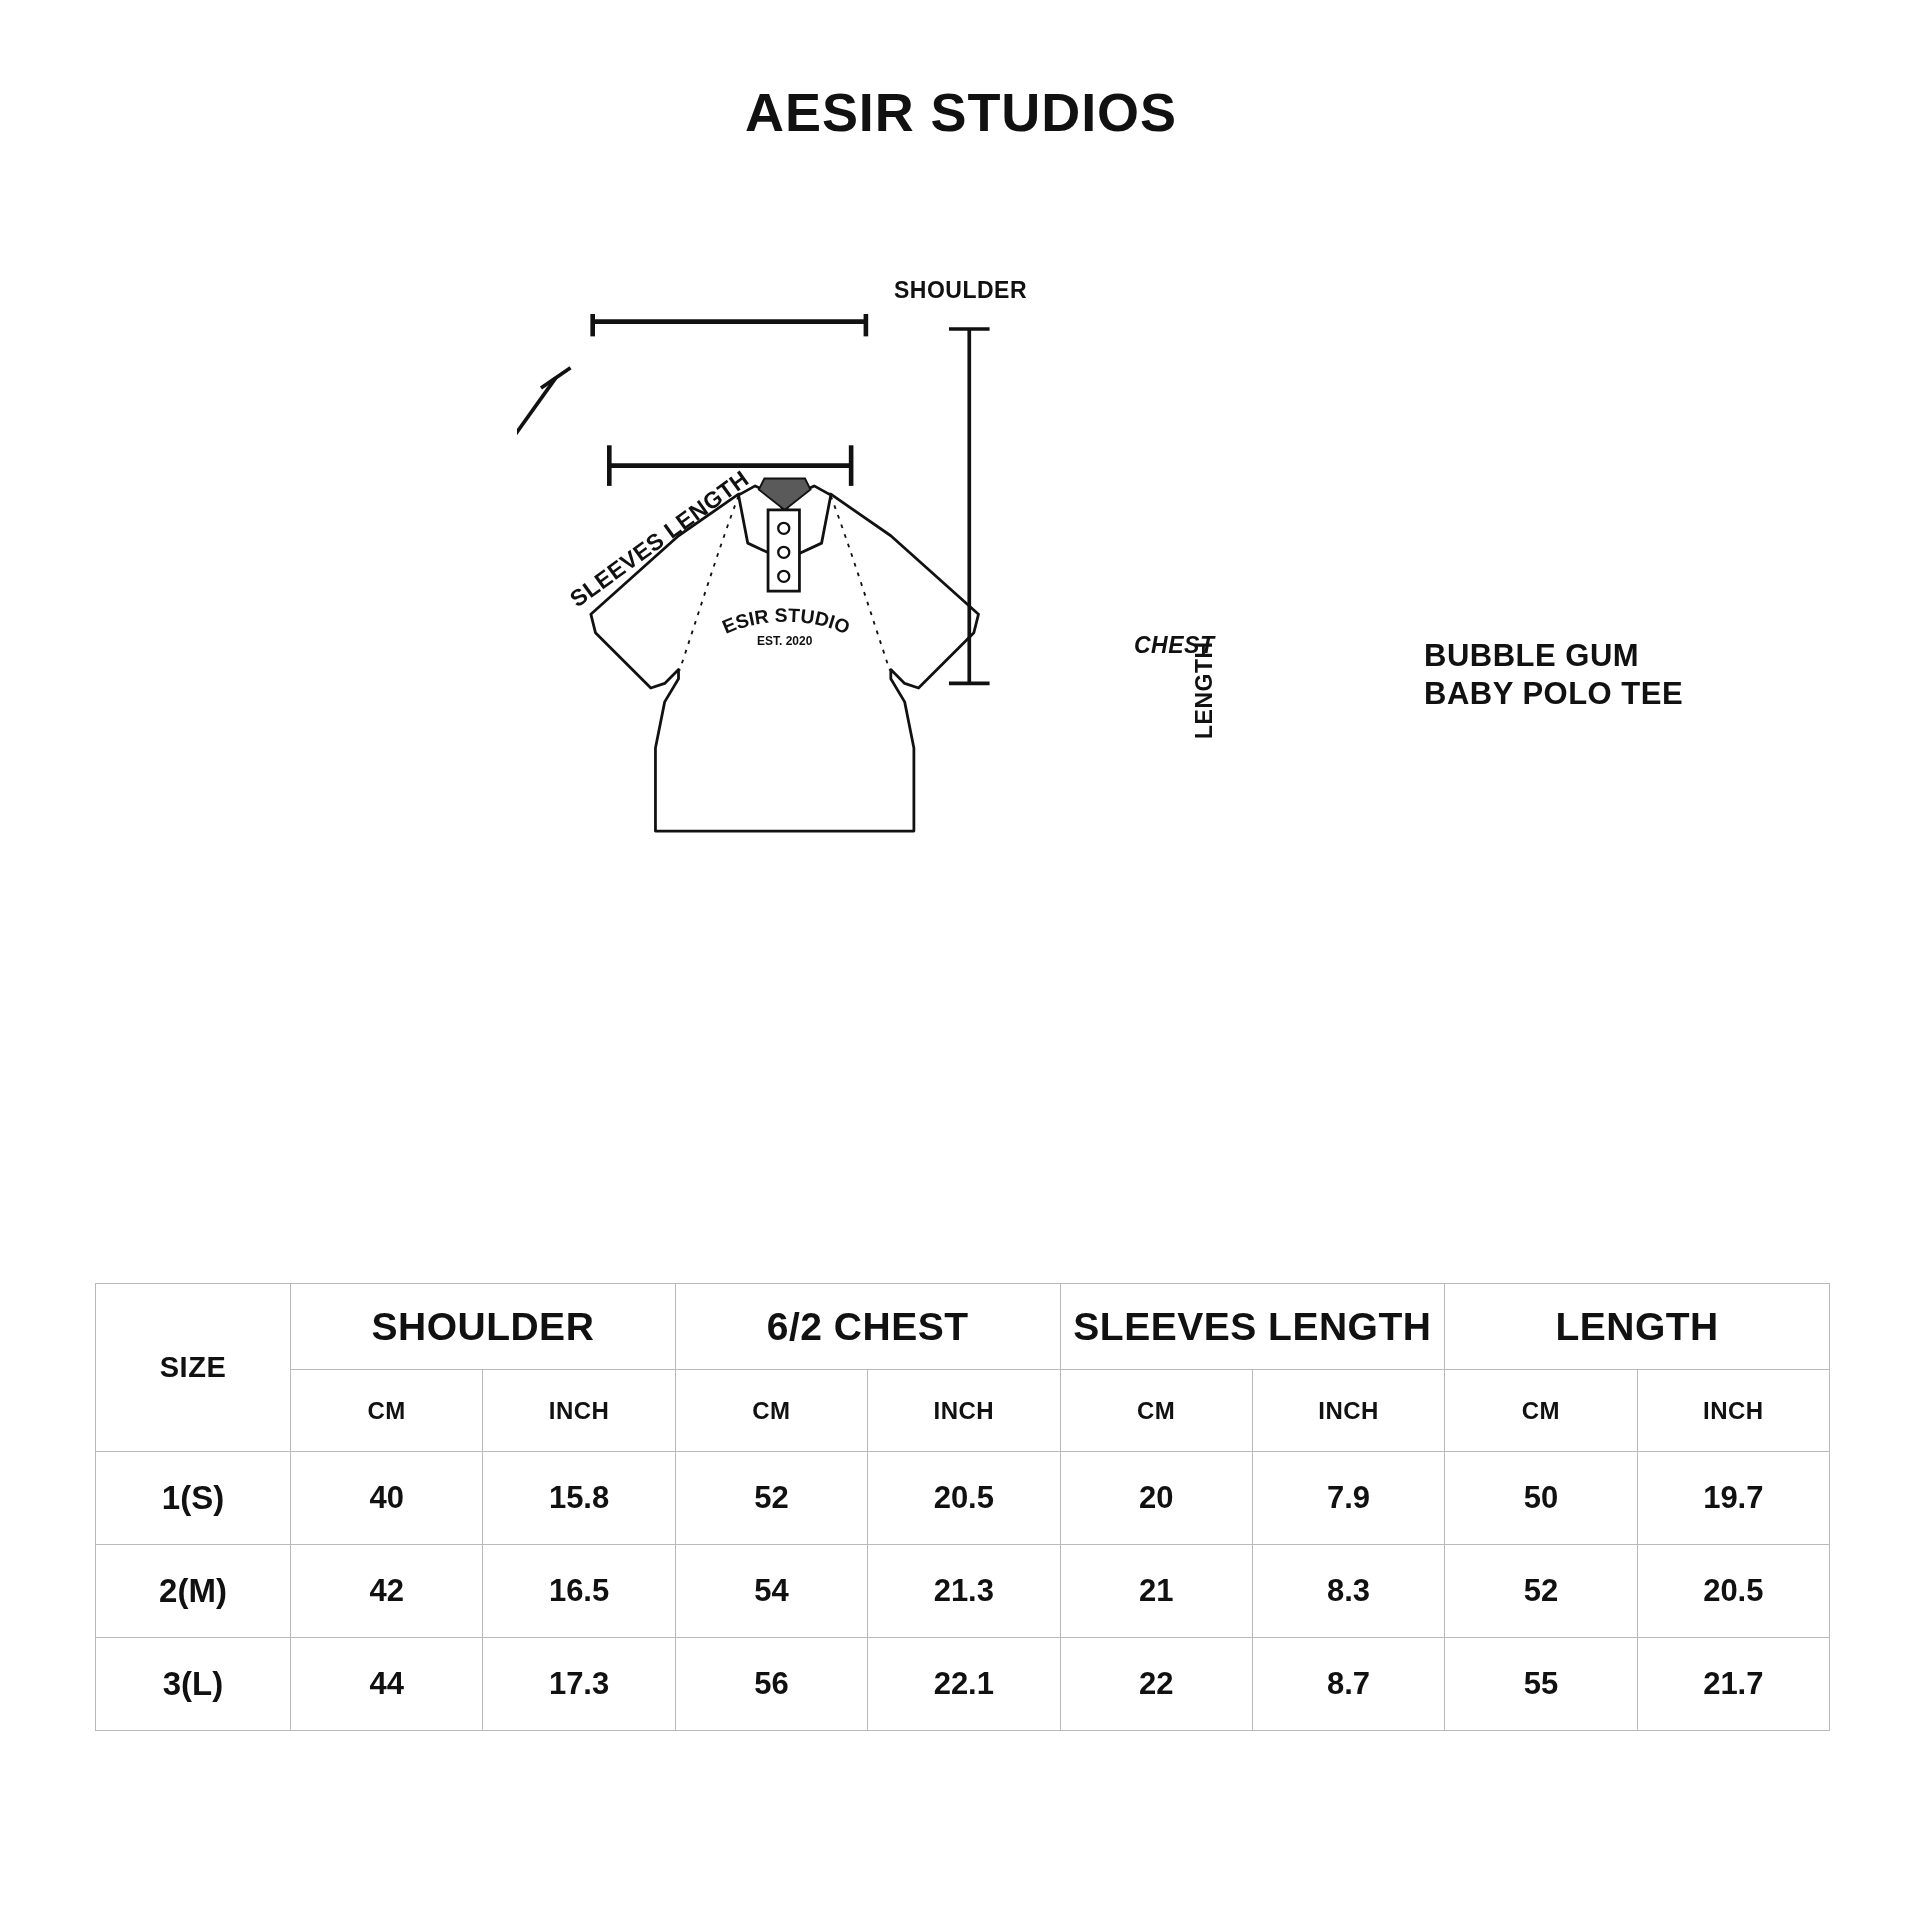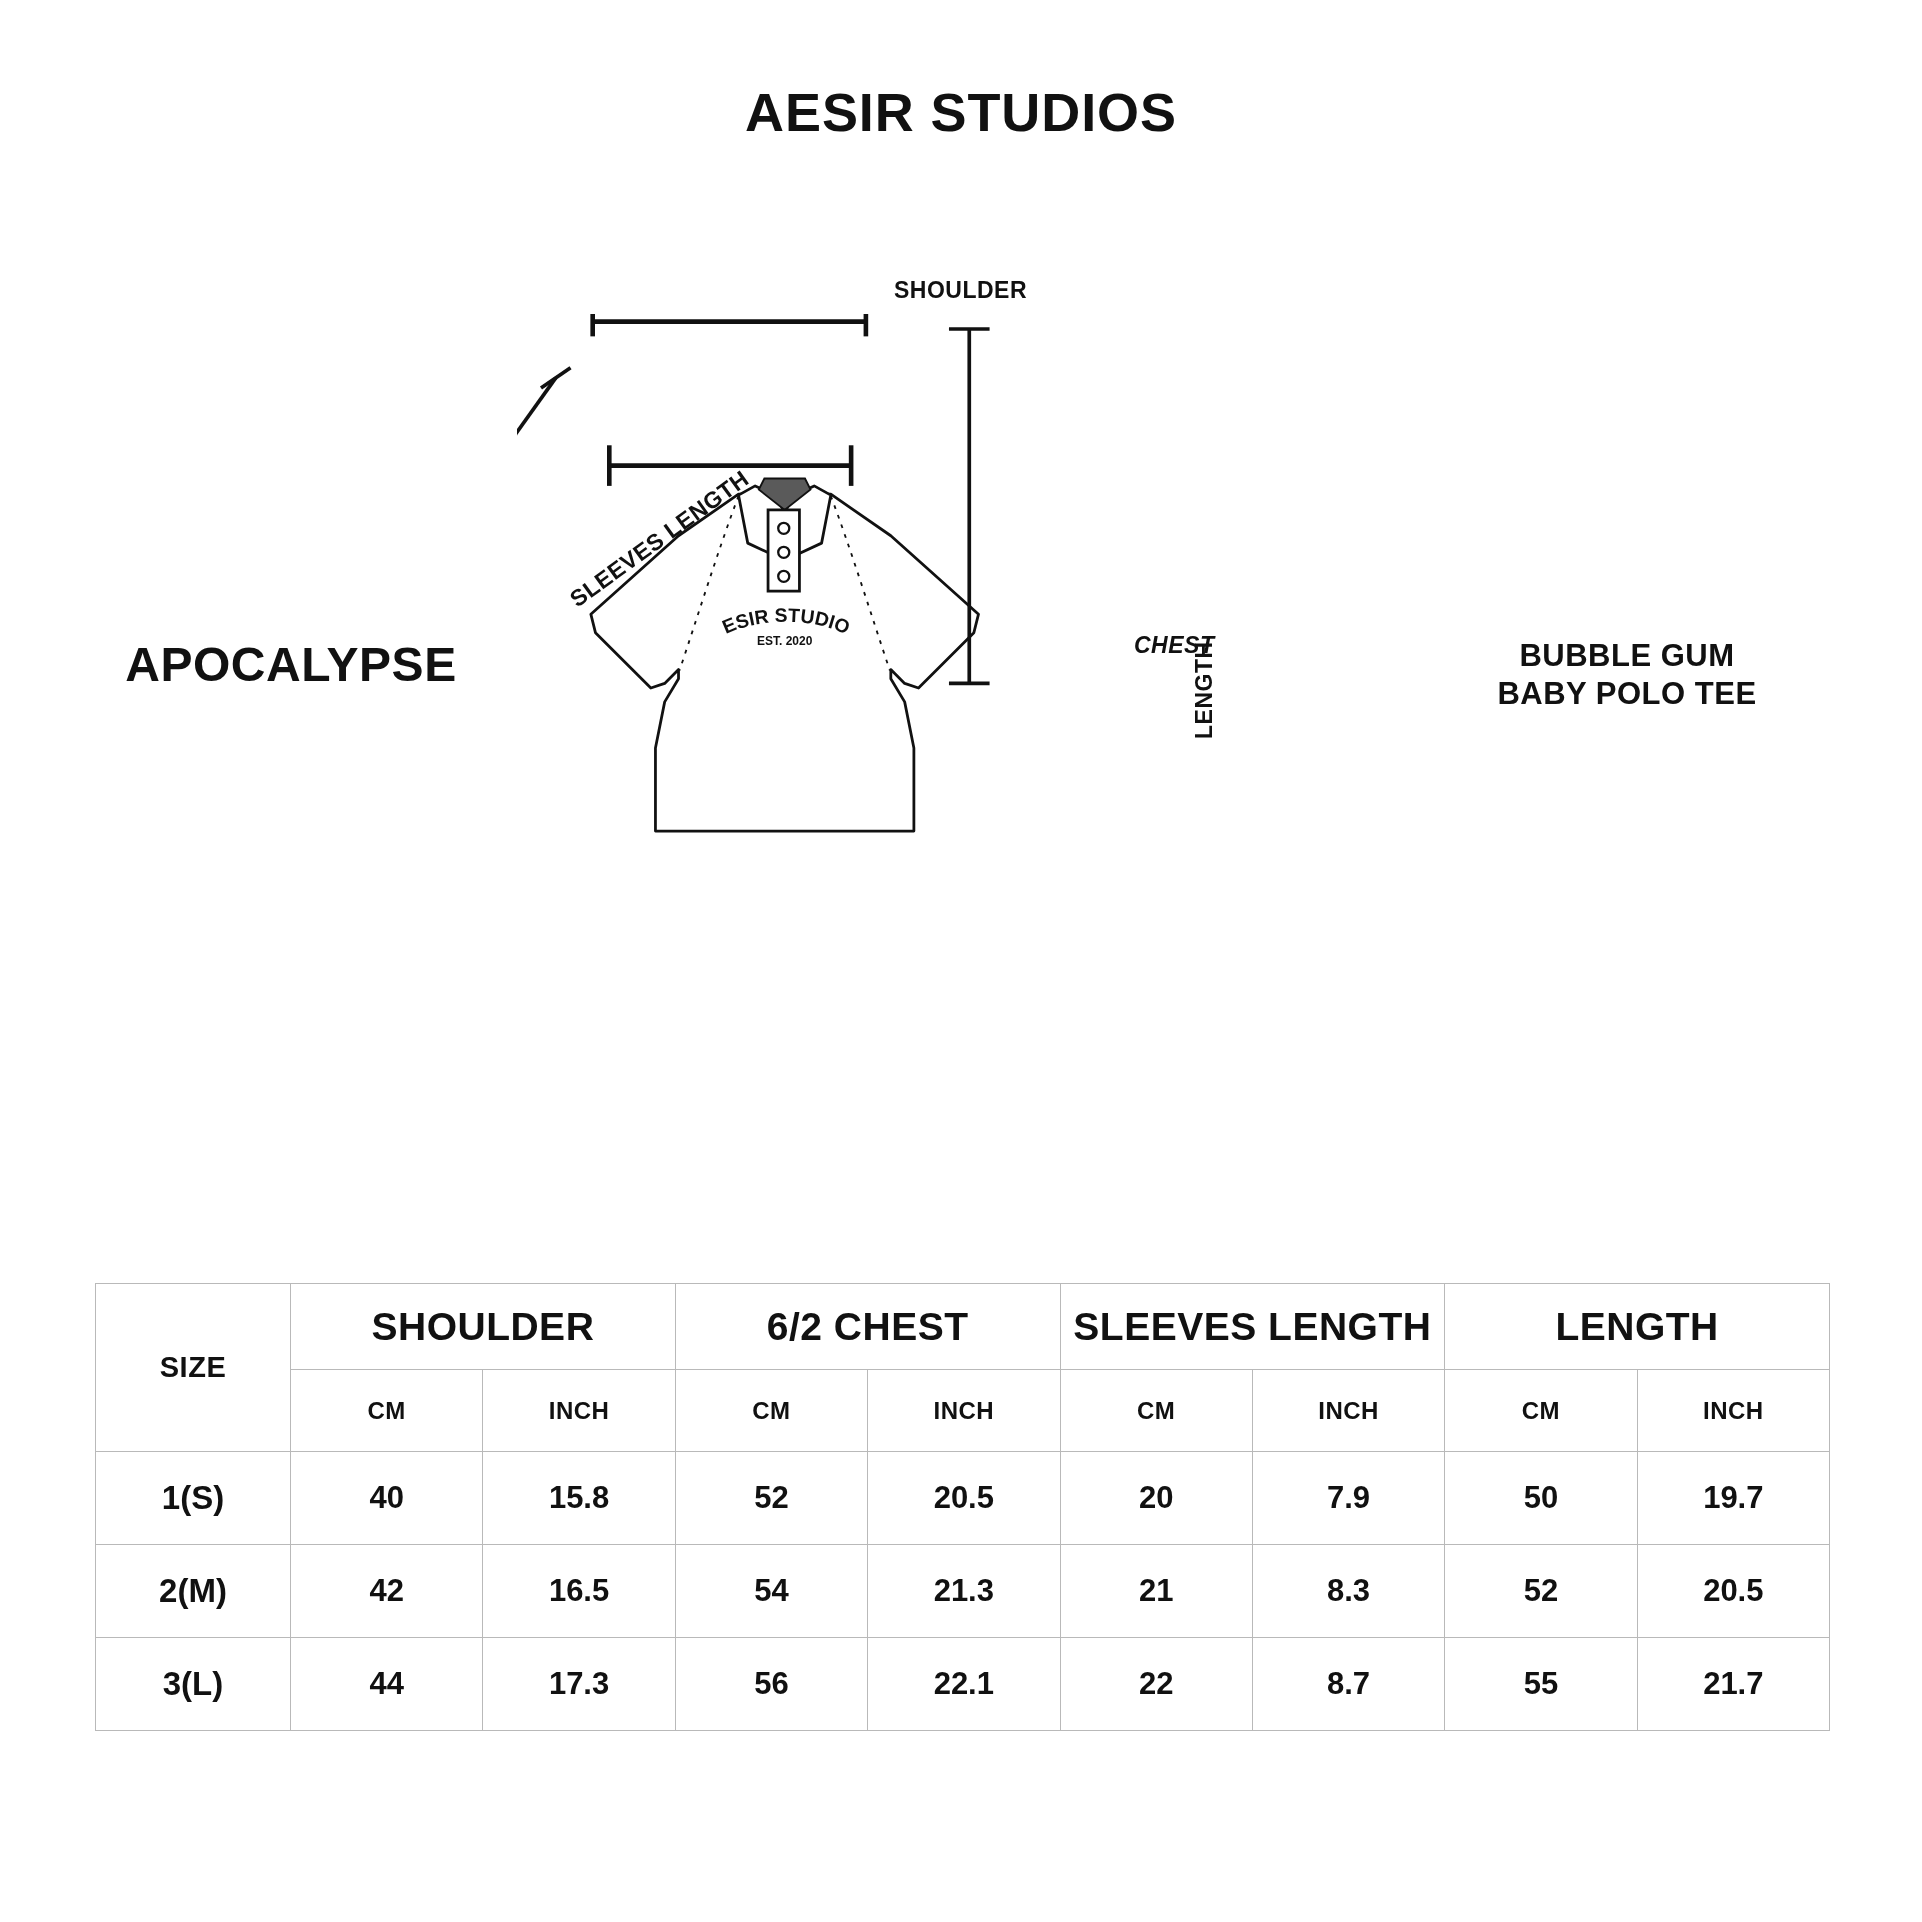--- a/index.html
+++ b/index.html
@@ -43,21 +43,21 @@
     font-size: 48px;
     font-weight: 700;
     letter-spacing: 0.5px;
   }
 
   .right-label {
     position: absolute;
     right: 92px;
     top: 637px;
     width: 406px;
-    text-align: center;
+    text-align: left;
     font-size: 31px;
     font-weight: 700;
     line-height: 1.22;
     letter-spacing: 0.5px;
   }
 
   
   .illus {
     position: absolute;
     left: 517px;
@@ -131,21 +131,20 @@
     height: 90px;
   }
 </style>
 </head>
 <body>
 
 <div class="page">
 
   <div class="brand-title">AESIR STUDIOS</div>
 
-  <div class="left-label">APOCALYPSE</div>
 
   <div class="right-label">
     <div>BUBBLE GUM</div>
     <div>BABY POLO TEE</div>
   </div>
 
   <div class="illus">
     <svg width="923" height="665" viewBox="0 0 1000 720">
 
       <path d="M240 195 L175 240 L80 325 L85 345 L145 405 L160 400 L175 385 L175 395

